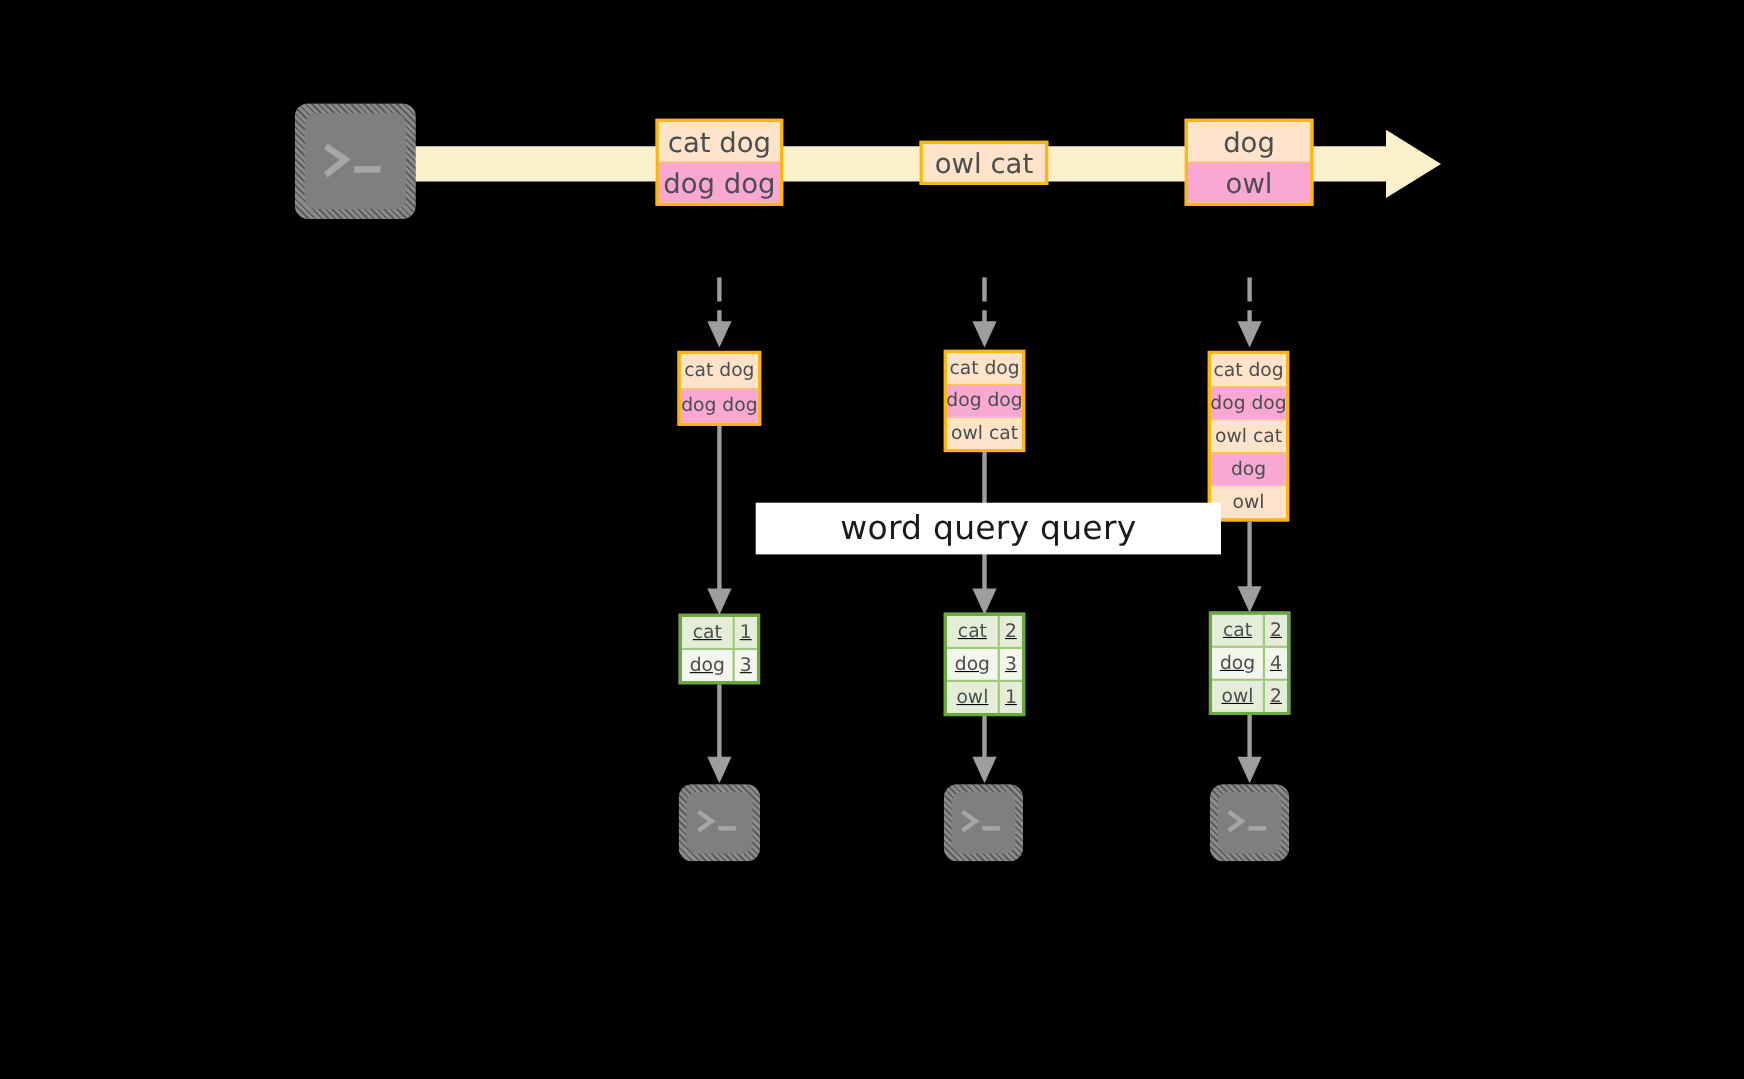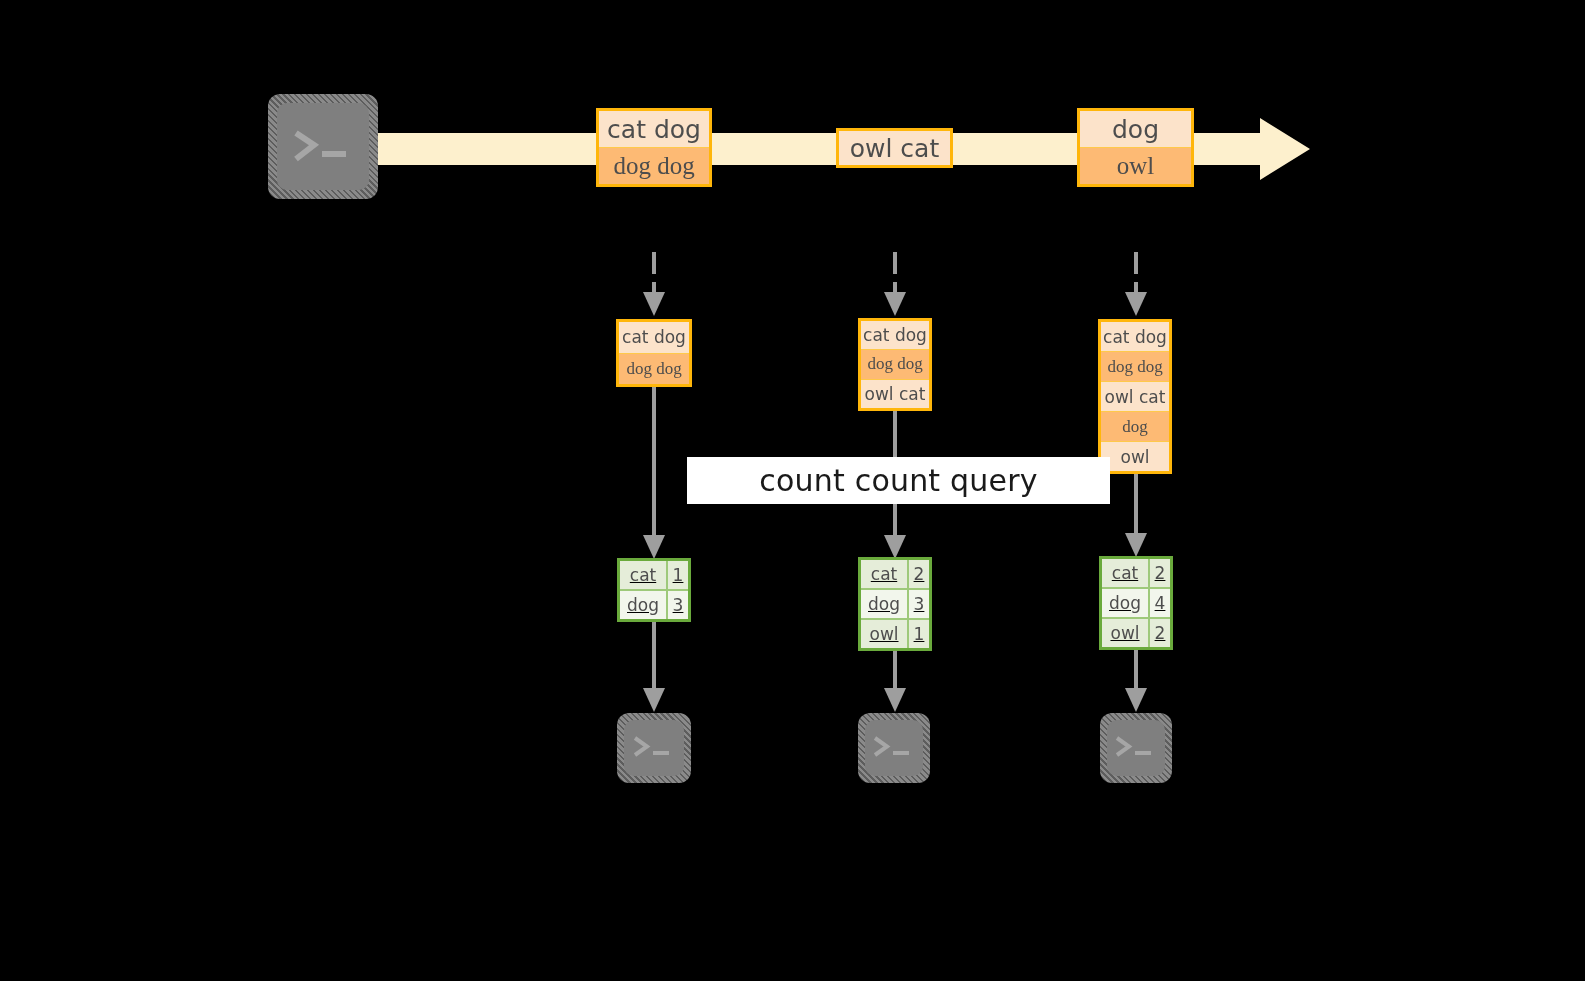--- a/index.html
+++ b/index.html
@@ -68,21 +68,21 @@
     display: flex;
     align-items: center;
     justify-content: center;
     color: #4d4d4d;
     border-top: 1.5px solid #ffc94a;
     white-space: nowrap;
     overflow: hidden;
   }
   .rec-box .cell:first-child { border-top: none; }
   .rec-box .cell.shade-a { background: #fce3ca; }
-  .rec-box .cell.shade-b { background: #fdba74; font-family: Liberation Serif, serif; }
+  .rec-box .cell.shade-b { background: #f9a8d4; }
 
   
   .rec-box.big .cell { font-size: 25px; }
   
   .rec-box.small .cell { font-size: 17px; }
 
   
   .count-box {
     position: absolute;
     box-sizing: border-box;
@@ -319,15 +319,15 @@
     <div class="hatch"></div>
     <div class="face" style="inset:7px;"></div>
     <div class="glyph">
       <svg width="48" height="30" viewBox="0 0 48 30">
         <path d="M5 5 L17 13.5 L5 22" stroke="#a6a6a6" stroke-width="4" fill="none"></path>
         <rect x="23" y="18" width="16" height="4" fill="#a6a6a6"></rect>
       </svg>
     </div>
   </div>
 
-  <div class="query-label" style="left:687px; top:457px; width:423px; height:47px;">count count query</div>
+  <div class="query-label" style="left:687px; top:457px; width:423px; height:47px;">word query query</div>
 
 </div>
 
 </body></html>

